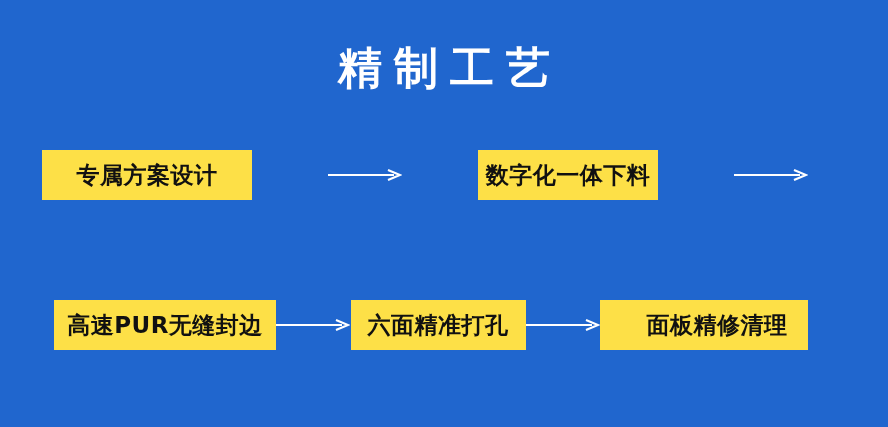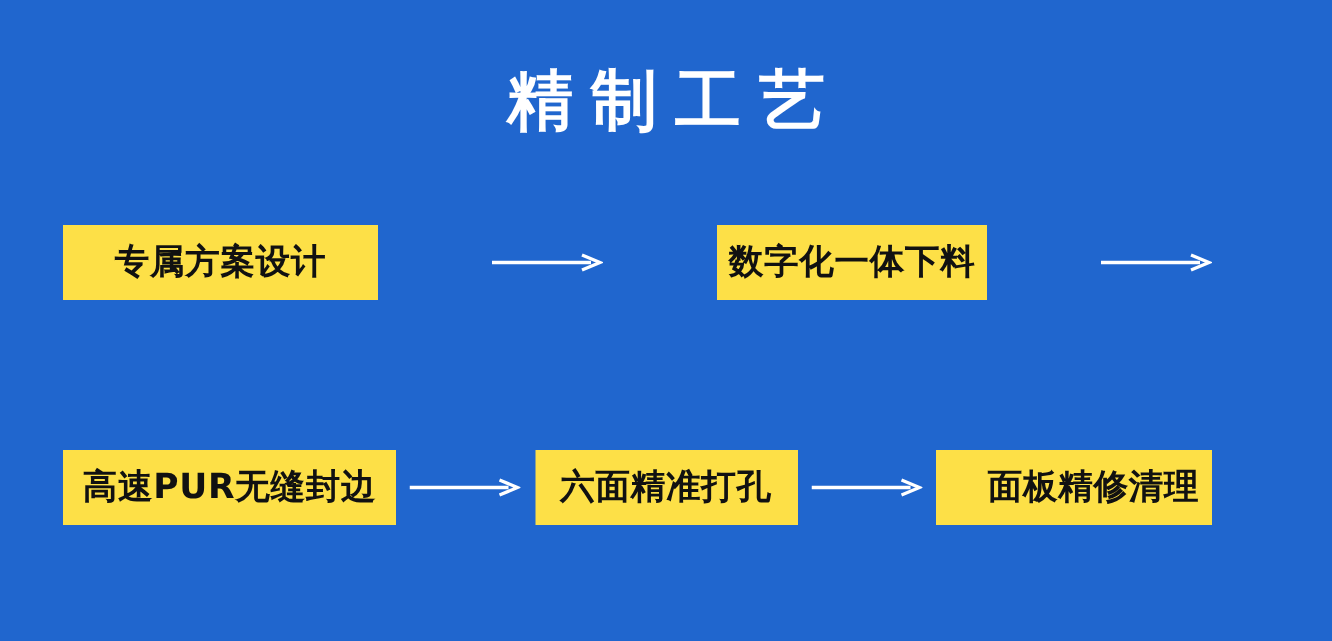--- a/index.html
+++ b/index.html
@@ -69,23 +69,23 @@
     line-height: 50px;
     white-space: nowrap;
     letter-spacing: 0.5px;
     font-family: "DejaVu Sans", "Liberation Sans", sans-serif;
   }
 
   
   .box-w-1 { width: 210px; }
   .box-w-2 { width: 180px; }
   .box-w-3 { width: 184px; }
-  .box-w-4 { width: 222px; }
+  .box-w-4 { width: 222px; margin-left: 12px; }
   .box-w-5 { width: 175px; align-items: center; }
-  .box-w-6 { width: 184px; padding-left: 40px; }
+  .box-w-6 { width: 208px; padding-left: 40px; }
 
   
   .arrow {
     flex: 0 0 auto;
     width: 74px;
     height: 14px;
     position: relative;
     display: block;
   }
   .arrow svg {

